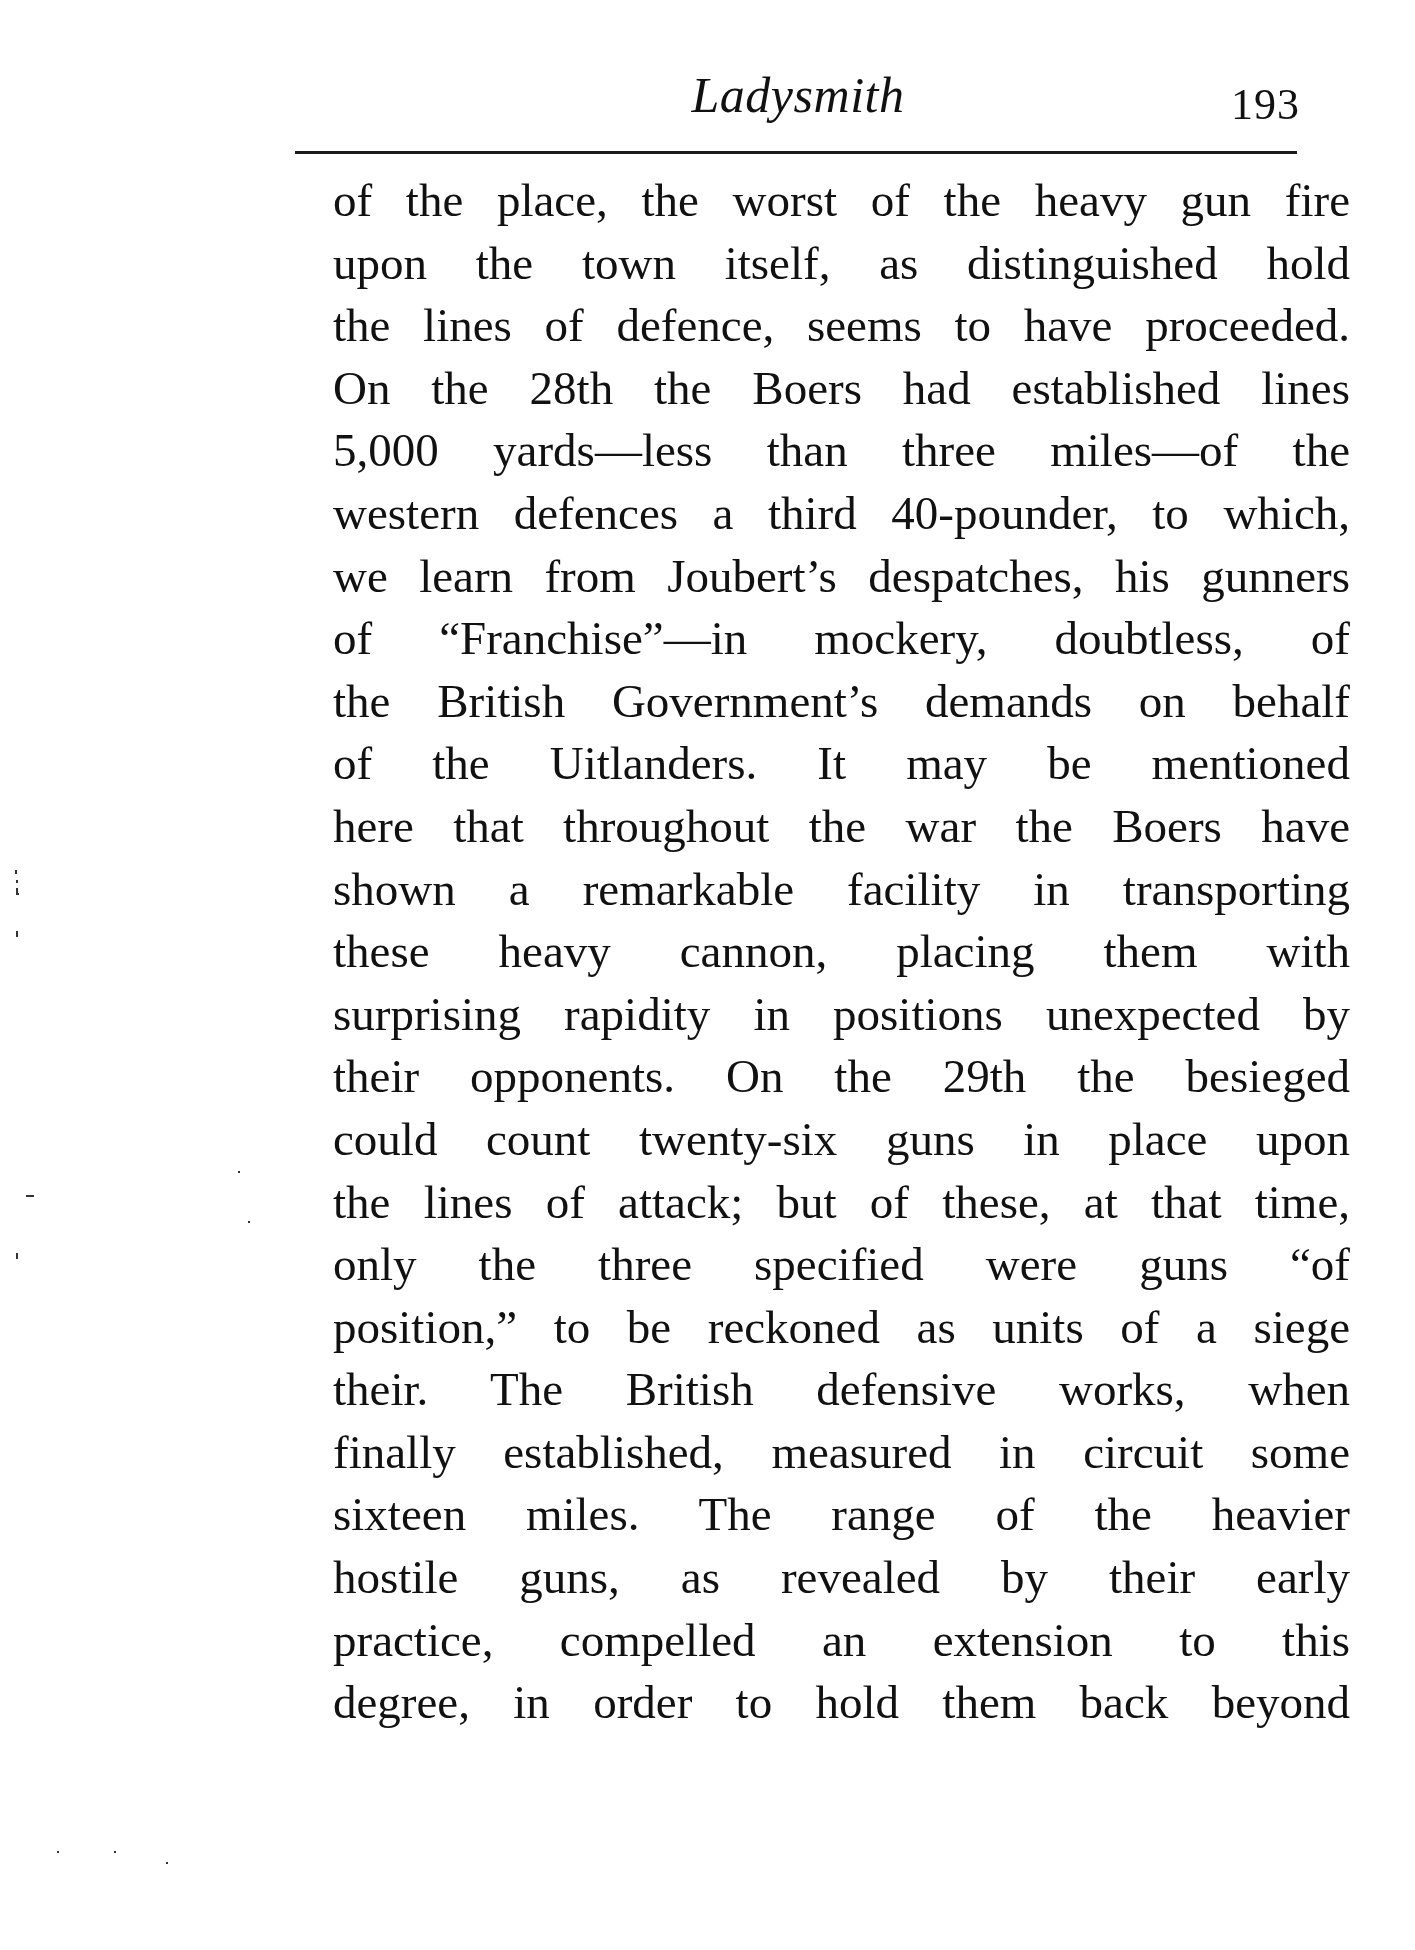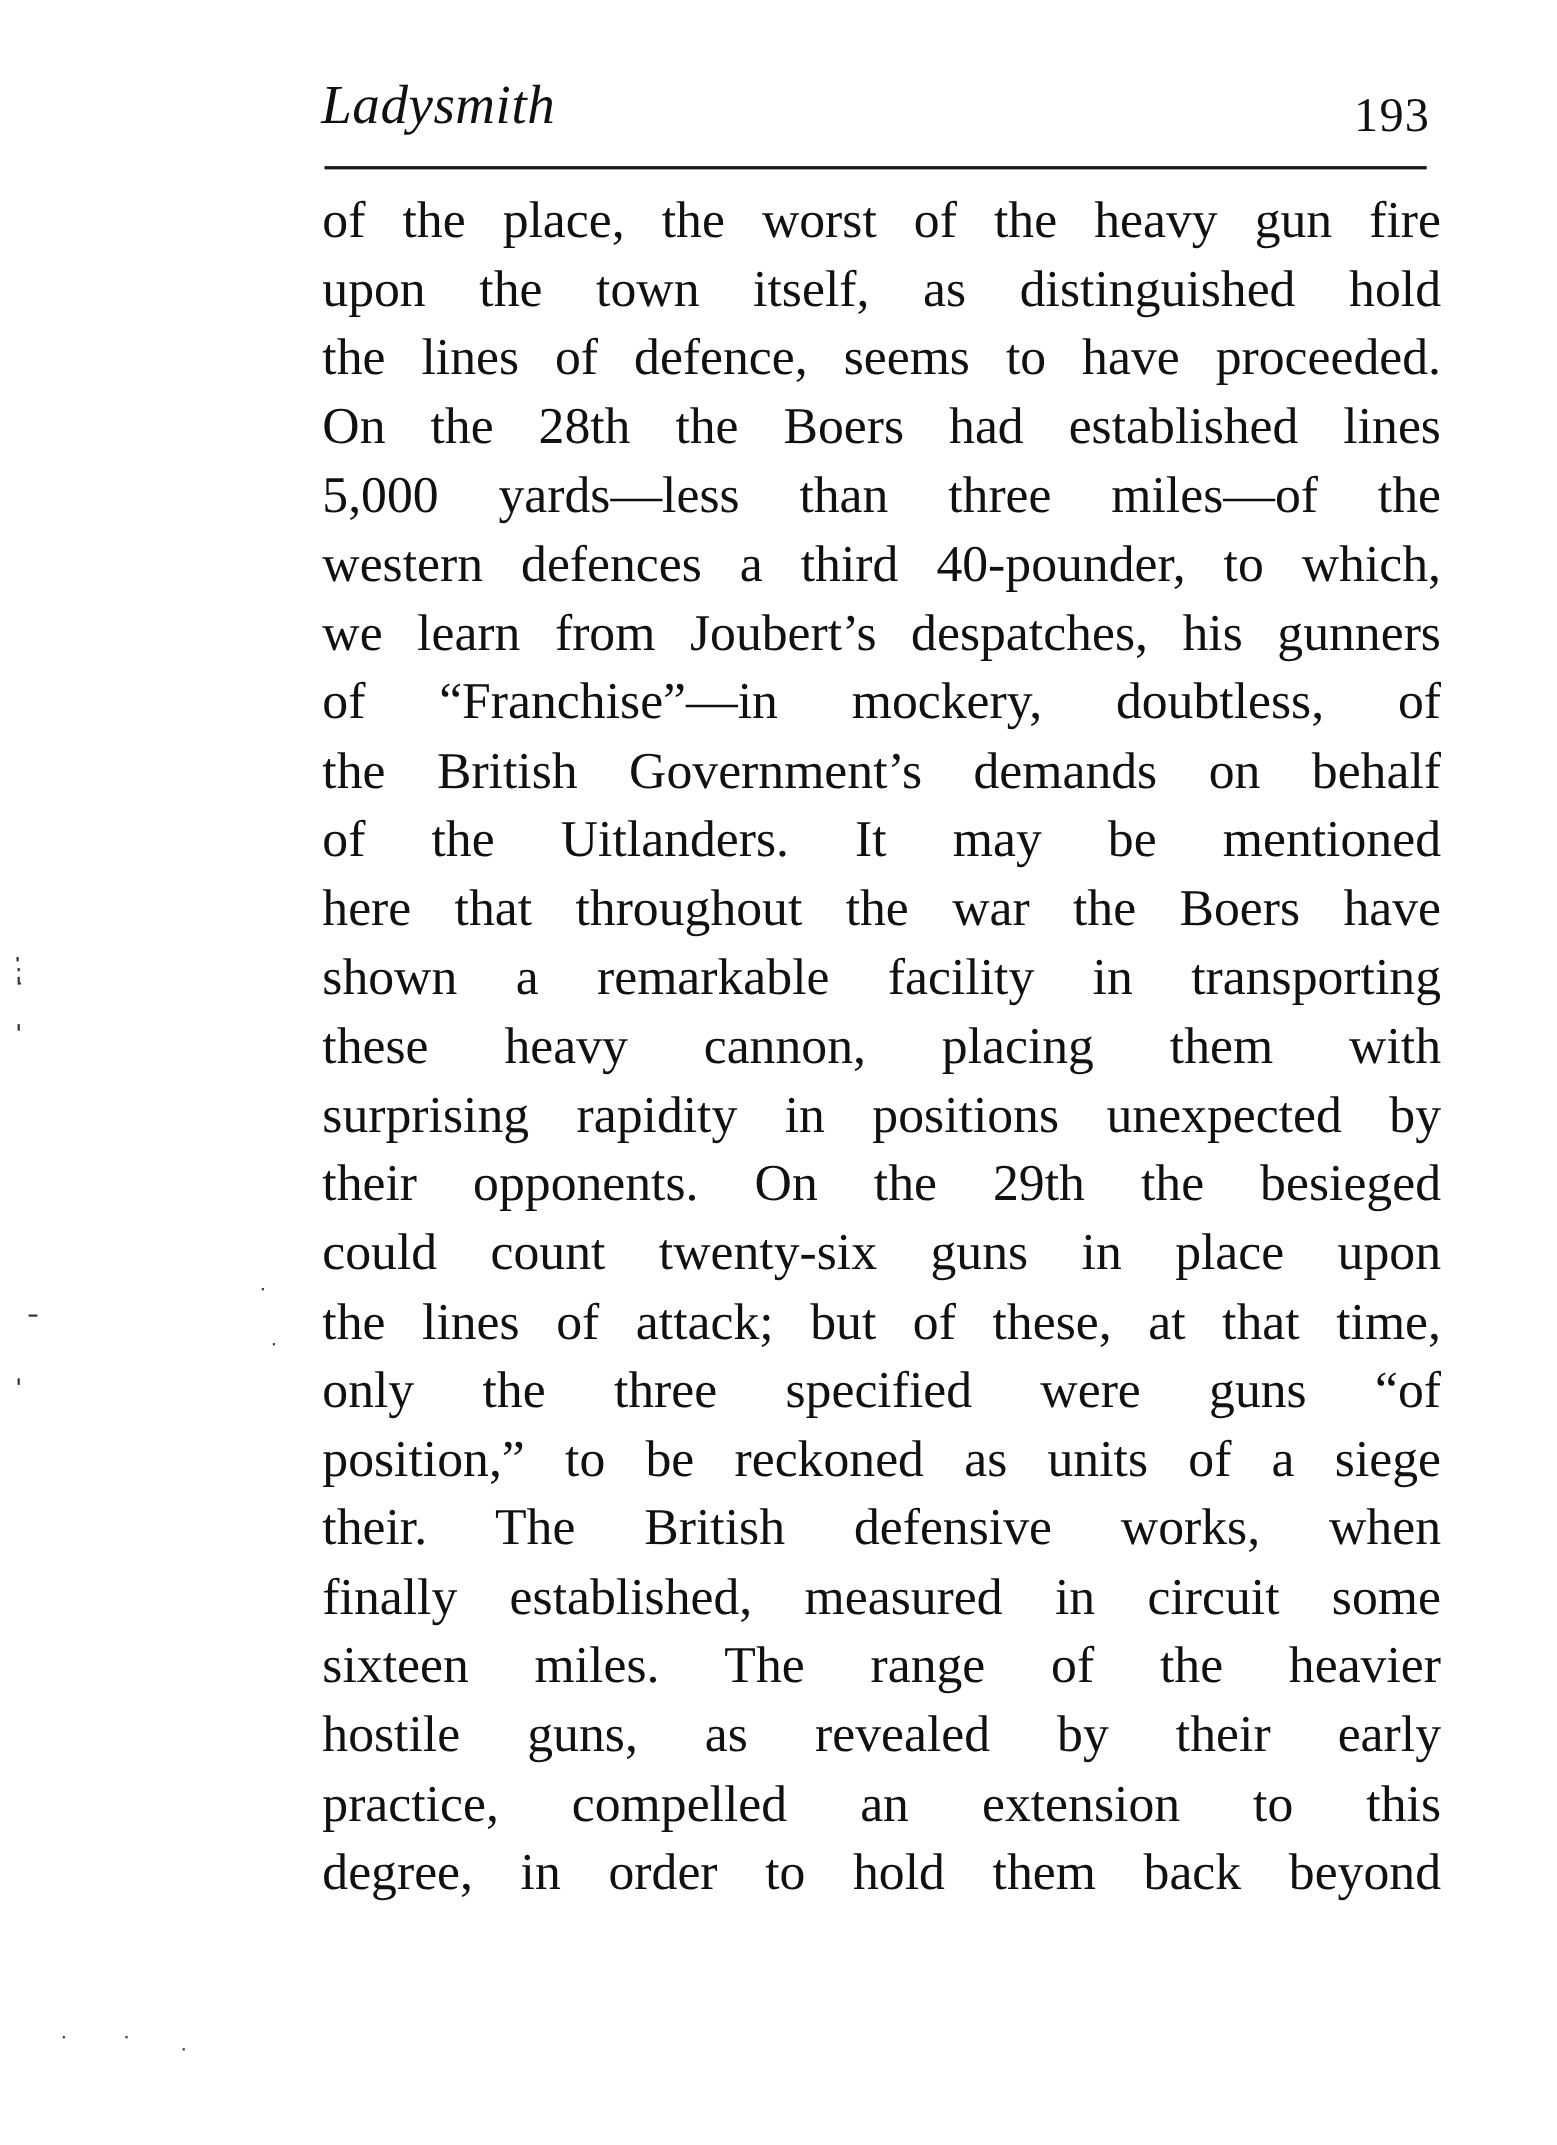--- a/index.html
+++ b/index.html
@@ -27,21 +27,21 @@
       left: 292px;
       top: 64px;
       width: 1012px;
       height: 70px;
     }
     .running-title {
       position: absolute;
       left: 0;
       right: 0;
       top: 0;
-      text-align: left;
+      text-align: center;
       font-style: italic;
       font-size: 50px;
       line-height: 62px;
       letter-spacing: 0.5px;
       padding-left: 0;
       
       transform: translateX(0px);
     }
     .page-number {
       position: absolute;
@@ -74,20 +74,21 @@
       text-align-last: justify;
       white-space: nowrap;
       overflow: visible;
     }
     .line span {
       display: inline-block;
       width: 100%;
       text-align: justify;
       text-align-last: justify;
       white-space: normal;
+      margin-left: 40px;
     }
     .speck {
       position: absolute;
       background: #333;
     }
   </style>
 </head>
 <body>
 
 <div class="page">

